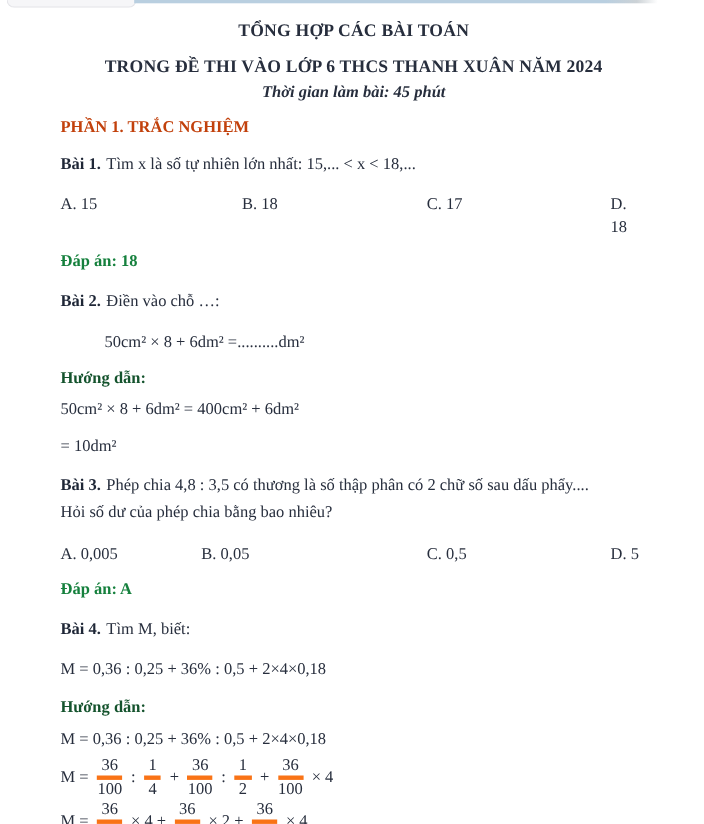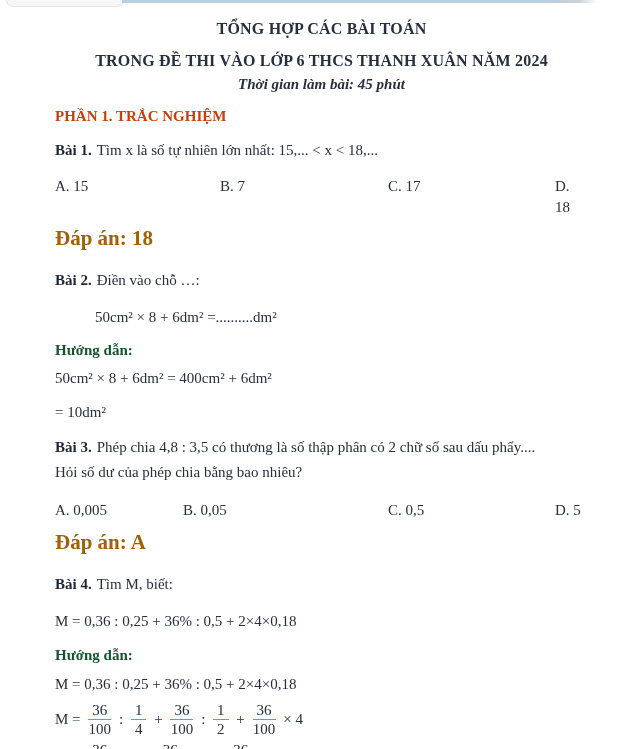--- a/index.html
+++ b/index.html
@@ -49,22 +49,22 @@
   .q { font-size: 15px; line-height: 21px; margin-top: 13px; }
   .q-label { font-weight: 700; margin-right: 5px; color: #1e2636; }
   .q2lines { line-height: 25px; margin-top: 12px; }
   .options {
     display: grid; margin-top: 9px;
     font-size: 15px; line-height: 21px;
   }
   .options-1 { grid-template-columns: 165px 168px 167px 1fr; }
   .options-2 { grid-template-columns: 128px 205px 167px 1fr; margin-top: 4px; }
   .answer {
-    font-size: 21px; font-weight: 700; line-height: 21px;
-    margin-top: 10px; color: #a16207;
+    font-size: 15px; font-weight: 700; line-height: 21px;
+    margin-top: 10px; color: #15803d;
   }
   .answer-2 { margin-top: 11px; }
   .q-b2 { margin-top: 10px; }
   .q-b4 { margin-top: 11px; }
   .equation { font-size: 15px; line-height: 22px; margin-top: 9px; }
   .eq-indent { margin-left: 40px; }
   .eq-b4 { margin-top: 6px; }
   .guide {
     font-size: 15px; font-weight: 700; line-height: 21px;
     margin-top: 12px; color: #14532d;
@@ -76,40 +76,40 @@
   .math-line {
     display: flex; align-items: center;
     height: 40px; font-size: 15px;
   }
   .math-line.first { margin-top: 4px; }
   .mtxt { white-space: pre; }
   .frac {
     display: inline-flex; flex-direction: column; align-items: center;
     margin: 0 4px; text-align: center;
   }
-  .frac .num { display: block; padding: 0 4px 1px; border-bottom: 1px solid #f97316; line-height: 16px; }
+  .frac .num { display: block; padding: 0 4px 1px; border-bottom: 4px solid #f97316; line-height: 16px; }
   .frac .den { display: block; padding-top: 1px; line-height: 16px; }
 </style>
 </head>
 <body>
 
 <div class="tab-remnant"></div>
 <div class="top-line"></div>
 
 <div class="page">
 
   <div class="title">TỔNG HỢP CÁC BÀI TOÁN</div>
   <div class="title title2">TRONG ĐỀ THI VÀO LỚP 6 THCS THANH XUÂN NĂM 2024</div>
   <div class="subtitle">Thời gian làm bài: 45 phút</div>
   <div class="section-heading">PHẦN 1. TRẮC NGHIỆM</div>
 
   <p class="q"><span class="q-label">Bài 1.</span><span>Tìm x là số tự nhiên lớn nhất: 15,... &lt; x &lt; 18,...</span></p>
   <div class="options options-1">
     <span>A. 15</span>
-    <span>B. 7</span>
+    <span>B. 18</span>
     <span>C. 17</span>
     <span>D. 18</span>
   </div>
   <p class="answer">Đáp án: 18</p>
 
   <p class="q q-b2"><span class="q-label">Bài 2.</span><span>Điền vào chỗ …:</span></p>
   <div class="equation eq-indent">50cm² × 8 + 6dm² =..........dm²</div>
   <div class="guide">Hướng dẫn:</div>
   <div class="sol">50cm² × 8 + 6dm² = 400cm² + 6dm²</div>
   <div class="sol sol-cont">= 10dm²</div>

